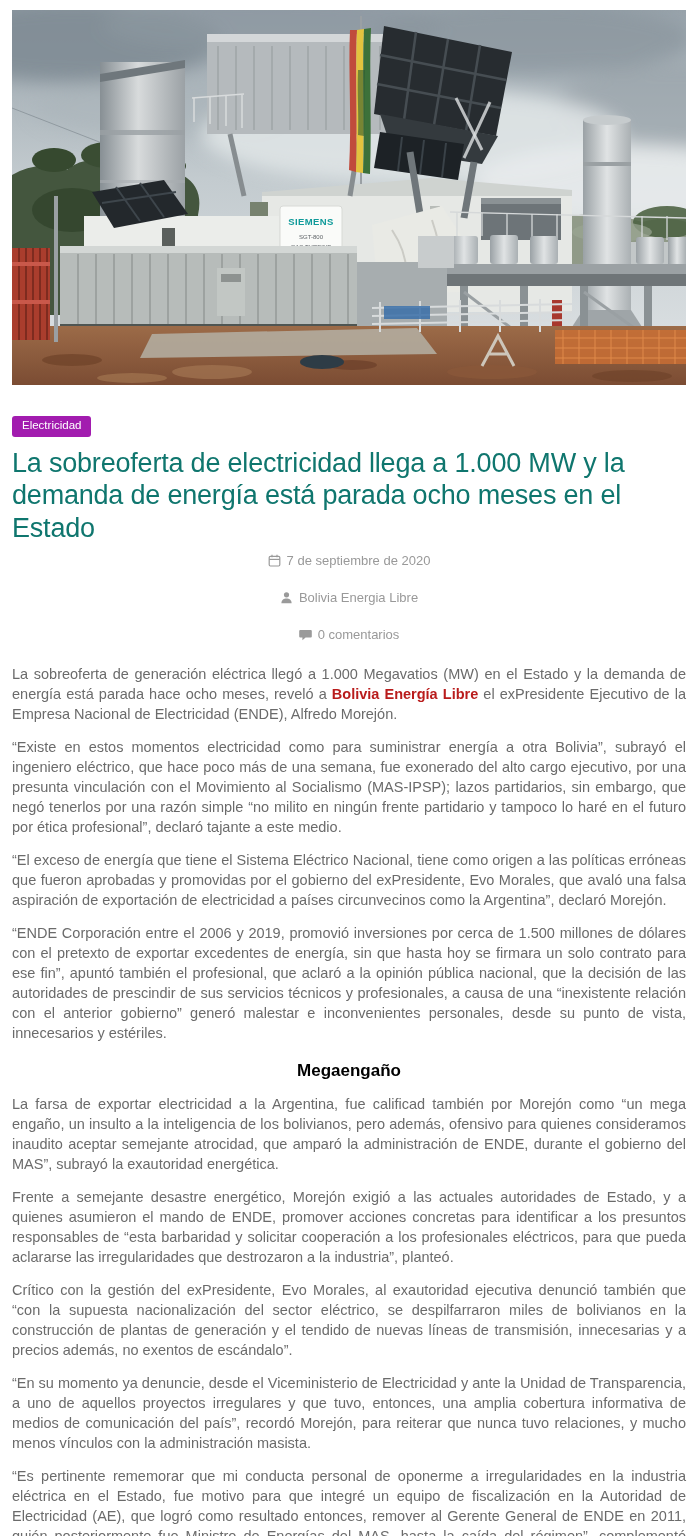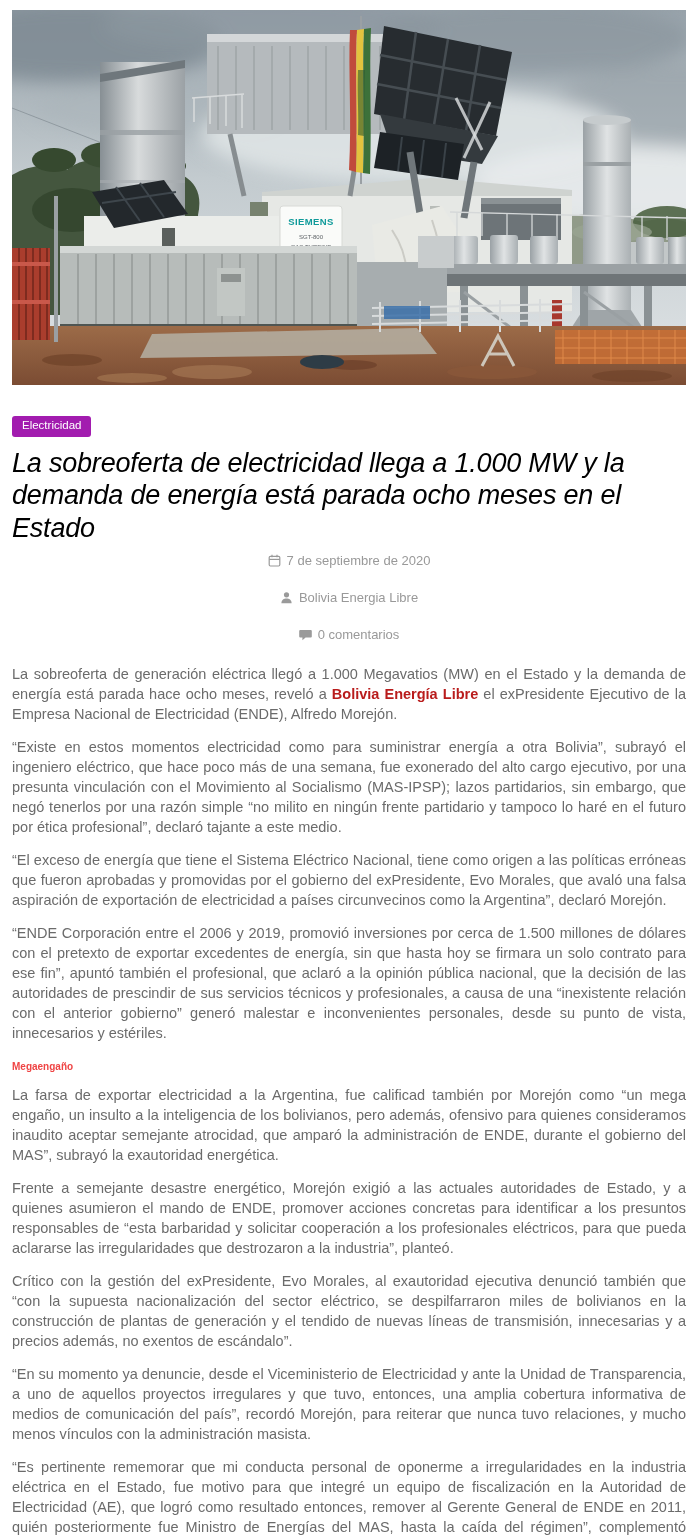--- a/index.html
+++ b/index.html
@@ -11,32 +11,32 @@
   .page { padding: 10px 12px 18px; }
   .hero { display: block; margin-bottom: 30px; }
   .hero svg { display: block; width: 674px; height: 375px; }
   .tag {
     display: inline-block; background: #a21caf; color: #fff;
     font-size: 11.5px; line-height: 1; padding: 4px 10px 5px;
     border-radius: 3px; text-decoration: none;
   }
   h1.title {
     margin: 10px 0 8px; font-size: 27px; font-weight: 400;
-    line-height: 1.22; color: #000000; letter-spacing: -0.2px; font-style: italic;
+    line-height: 1.22; color: #0f766e; letter-spacing: -0.2px;
   }
   .meta { display: flex; align-items: center; gap: 22px; color: #999; font-size: 13px; margin: 2px 0 22px; flex-direction: column; }
   .meta-item { display: inline-flex; align-items: center; gap: 6px; }
   .meta-item svg { width: 13px; height: 13px; flex: 0 0 auto; }
   .byline { font-weight: 700; color: #555; font-size: 14.5px; margin: 0 0 14px; }
   .article p {
     font-size: 14.5px; line-height: 20px; color: #6b6b6b;
     text-align: justify; margin: 0 0 13px;
   }
   .article p b.inline-bold { color: #b91c1c; }
-  h2.sub { font-size: 10px; font-weight: 700; color: #ef4444; margin: 18px 0 13px; }
+  h2.sub { font-size: 17px; font-weight: 700; color: #000000; margin: 18px 0 13px; text-align: center; }
 </style>
 </head>
 <body>
 
 <div class="page">
 
   <figure class="hero">
     <svg viewBox="0 0 674 375" preserveAspectRatio="none">
       <defs>
         <linearGradient id="sky" x1="0" y1="0" x2="0" y2="1">

